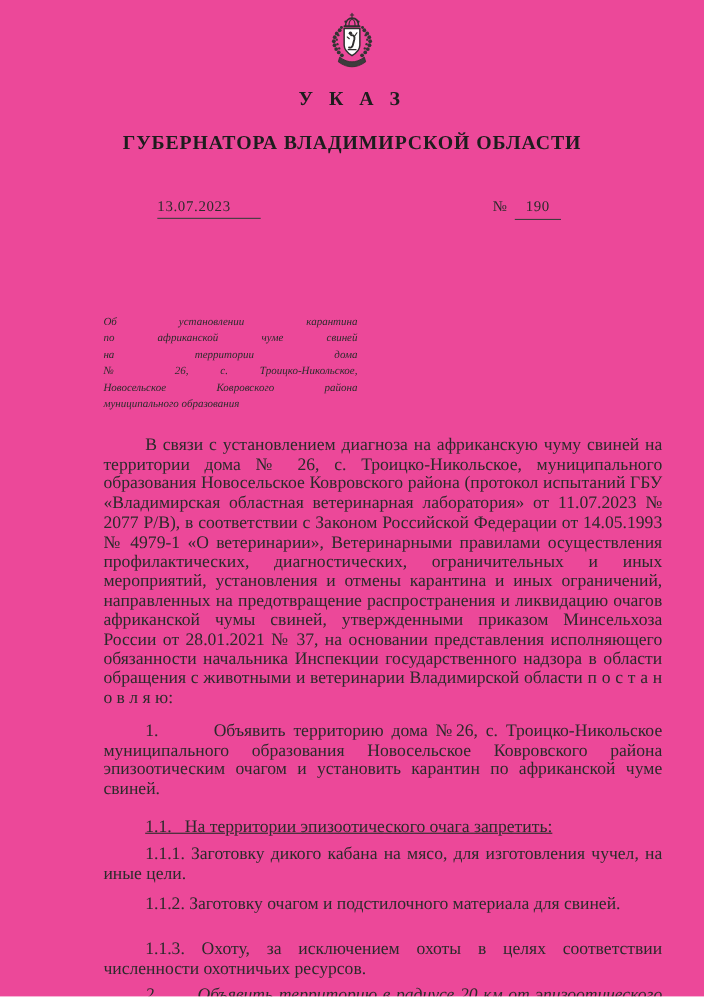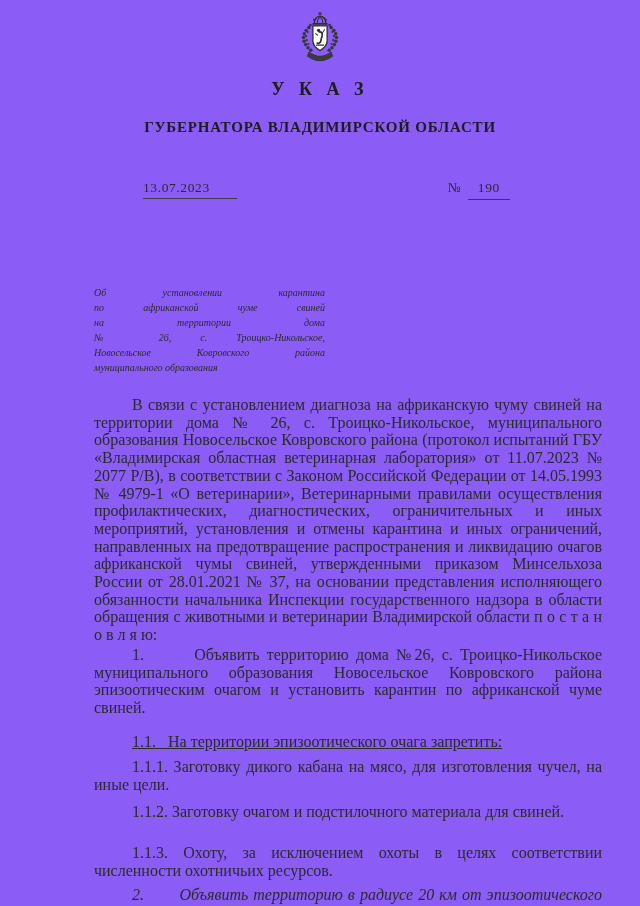--- a/index.html
+++ b/index.html
@@ -1,32 +1,32 @@
 <!DOCTYPE html>
 <html><head>
 <meta charset="utf-8">
 <style>
   html,body{margin:0;padding:0;background:#ffffff;}
   .page{
     position:relative;
     width:640px;height:906px;
-    background:#8b5cf6;
+    background:#ec4899;
     overflow:hidden;
     font-family:"Liberation Serif","DejaVu Serif",serif;
     color:#2b2b2b;
   }
   .emblem{position:absolute;left:292px;top:11px;width:56px;height:54px;}
   .doc-type{
     position:absolute;left:0;top:79px;width:640px;
     text-align:center;font-weight:bold;font-size:18px;
     letter-spacing:5px;color:#1d1d1d;
   }
   .authority{
     position:absolute;left:0;top:119px;width:640px;
-    text-align:center;font-weight:bold;font-size:15px;
+    text-align:center;font-weight:bold;font-size:18px;
     letter-spacing:0.8px;color:#1d1d1d;
   }
   .date-field{
     position:absolute;left:143px;top:180px;width:94px;
     font-size:13.5px;letter-spacing:0.6px;
     border-bottom:1.4px solid #3d3d3d;padding-bottom:2px;
   }
   .number-field{
     position:absolute;left:448px;top:180px;
     font-size:13.5px;display:flex;align-items:flex-start;
@@ -41,21 +41,21 @@
     position:absolute;left:94px;top:286px;width:231px;
     font-style:italic;font-size:10px;line-height:14.9px;
   }
   .subject .line{text-align:justify;text-align-last:justify;}
   .subject .line:last-child{text-align-last:left;}
   .body-text{
     position:absolute;left:94px;top:396px;width:508px;
     font-size:16px;line-height:17.7px;
   }
   .body-text p{margin:0;text-indent:38px;text-align:justify;}
-  .body-text p.para-1{margin-top:2px;}
+  .body-text p.para-1{margin-top:12px;}
   .body-text p.para-2{margin-top:16px;text-decoration:underline;}
   .body-text p.para-3{margin-top:8px;}
   .body-text p.para-4{margin-top:9px;}
   .body-text p.para-5{margin-top:24px;}
   .body-text p.para-6{margin-top:6px;}
   .body-text p.stretch-last{text-align-last:justify;font-style:italic;}
 </style>
 </head>
 <body>
 

